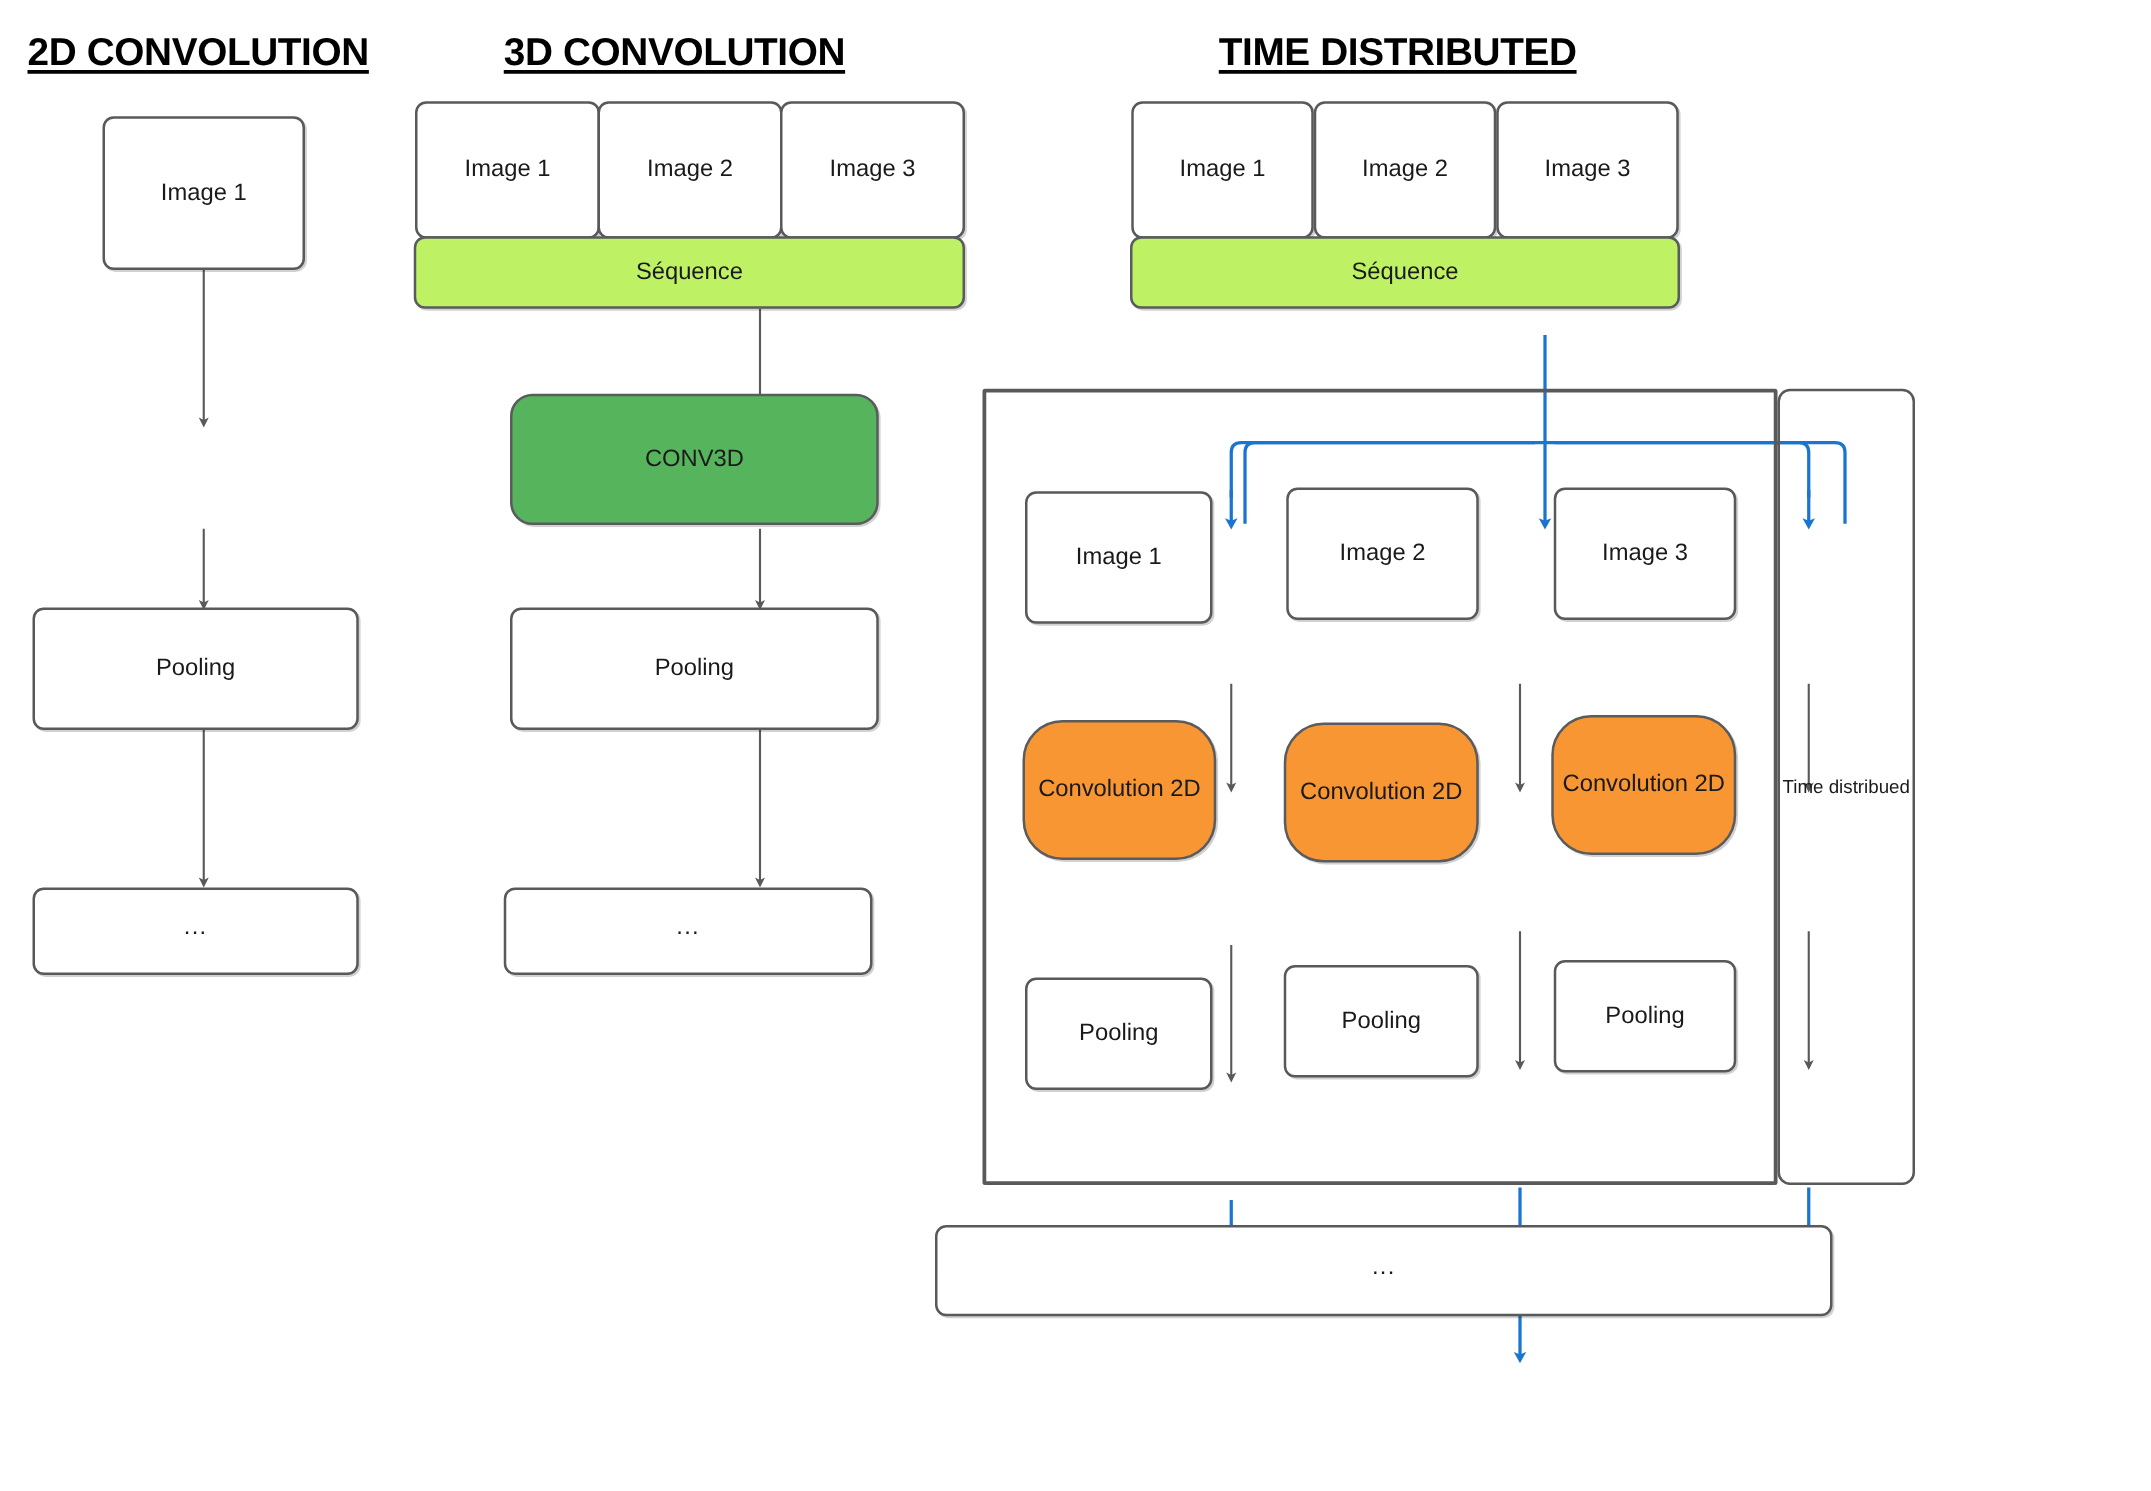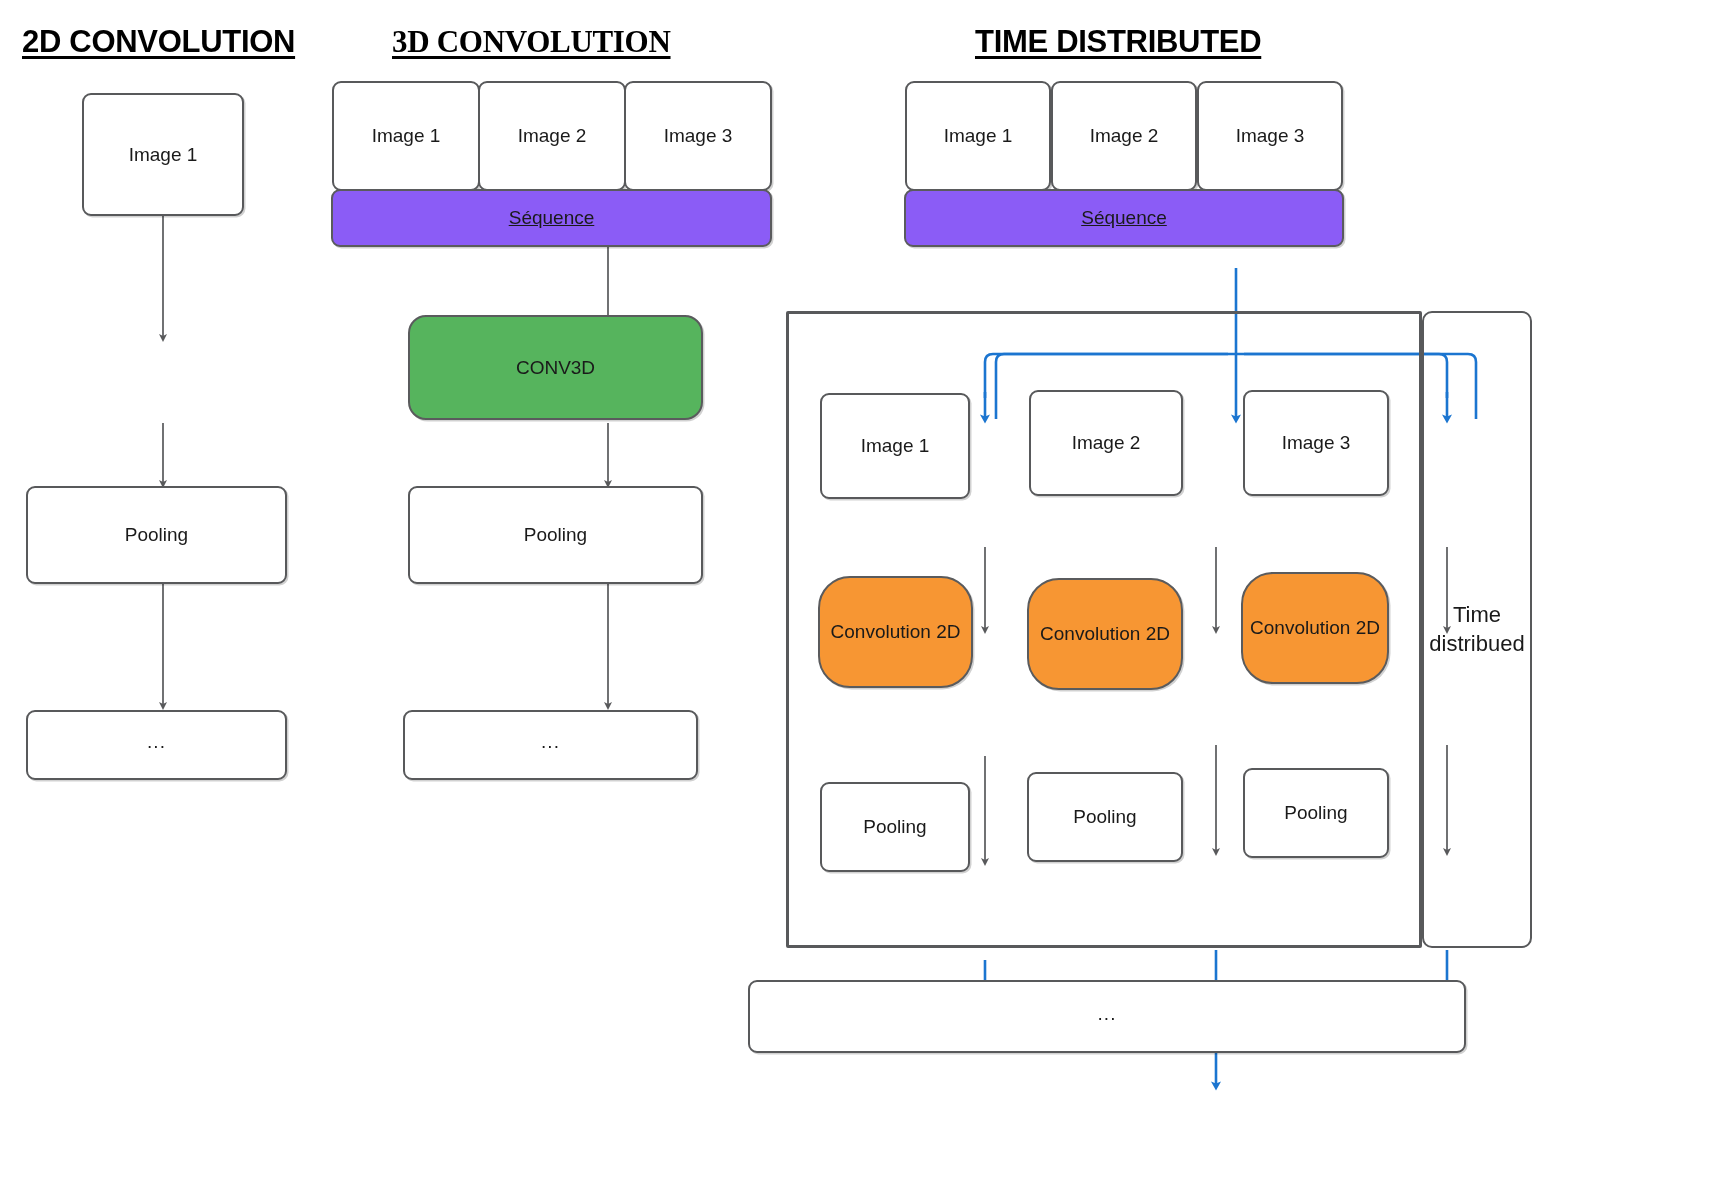--- a/index.html
+++ b/index.html
@@ -50,38 +50,38 @@
     line-height: 1.25;
     box-shadow: 1.5px 1.5px 0 rgba(0,0,0,0.18);
   }
   .node.ellipsis {
     font-size: 19px;
     letter-spacing: 1px;
     padding-bottom: 6px;
   }
   .node.conv2d  { background: #1173d4; border-color: #5a5b5d; }
   .node.conv3d  { background: #56b45d; border-color: #5a5b5d; }
-  .node.seq     { background: #8b5cf6; border-color: #5a5b5d; text-decoration: underline; }
+  .node.seq     { background: #bef264; border-color: #5a5b5d; }
   .node.orange  { background: #f79633; border-color: #5a5b5d; border-radius: 32px; }
   .panel {
     position: absolute;
     box-sizing: border-box;
     border: 3px solid #58595b;
     background: transparent;
     border-radius: 2px;
   }
   .panel.rounded {
     border-radius: 10px;
     border-width: 2.5px;
     display: flex;
     align-items: center;
     justify-content: center;
     text-align: center;
     font-family: "Liberation Sans", sans-serif;
-    font-size: 22px;
+    font-size: 15px;
     color: #1a1a1a;
     line-height: 1.3;
   }
 </style>
 </head>
 <body>
 
 <div id="canvas">
 
   <svg class="svg-layer" viewBox="0 0 1721 1193">
@@ -128,21 +128,21 @@
 
     <g stroke="#1b75d0" stroke-width="2.6" fill="none">
       <path d="M985,960 L985,1013 Q985,1021 993,1021 L1208,1021"></path>
       <path d="M1447,950 L1447,1013 Q1447,1021 1439,1021 L1224,1021"></path>
       <path d="M1216,950 L1216,1021"></path>
       <path d="M1216,1021 L1216,1086" marker-end="url(#arrowBlue)"></path>
     </g>
   </svg>
 
   <div class="section-title" style="left:22px; top:24px;">2D CONVOLUTION</div>
-  <div class="section-title" style="left:392px; top:24px;font-family:Liberation Serif, serif;">3D CONVOLUTION</div>
+  <div class="section-title" style="left:403px; top:24px;">3D CONVOLUTION</div>
   <div class="section-title" style="left:975px; top:24px;">TIME DISTRIBUTED</div>
 
   <div class="node" style="left:82px; top:93px; width:162px; height:123px;">Image 1</div>
 
 
   <div class="node" style="left:26px; top:486px; width:261px; height:98px;">Pooling</div>
 
   <div class="node ellipsis" style="left:26px; top:710px; width:261px; height:70px;">...</div>
 
   <div class="node" style="left:332px; top:81px; width:148px; height:110px;">Image 1</div>

